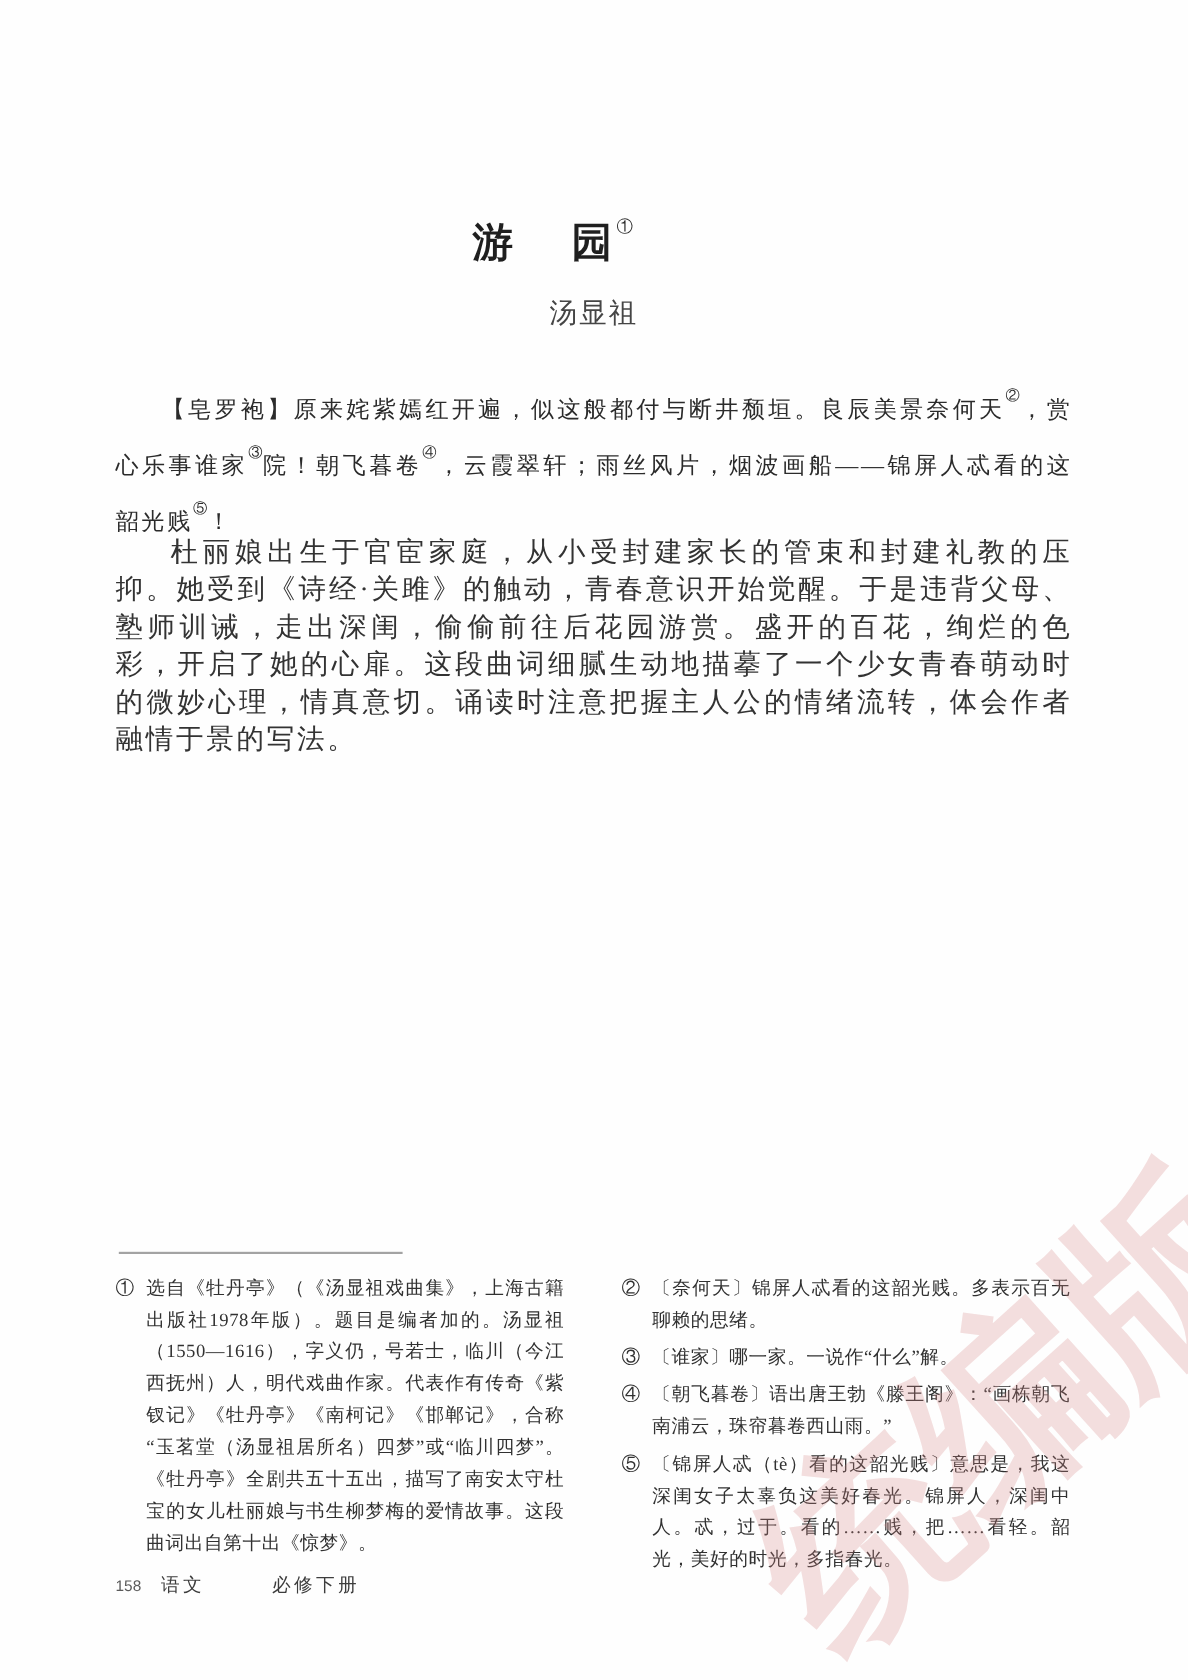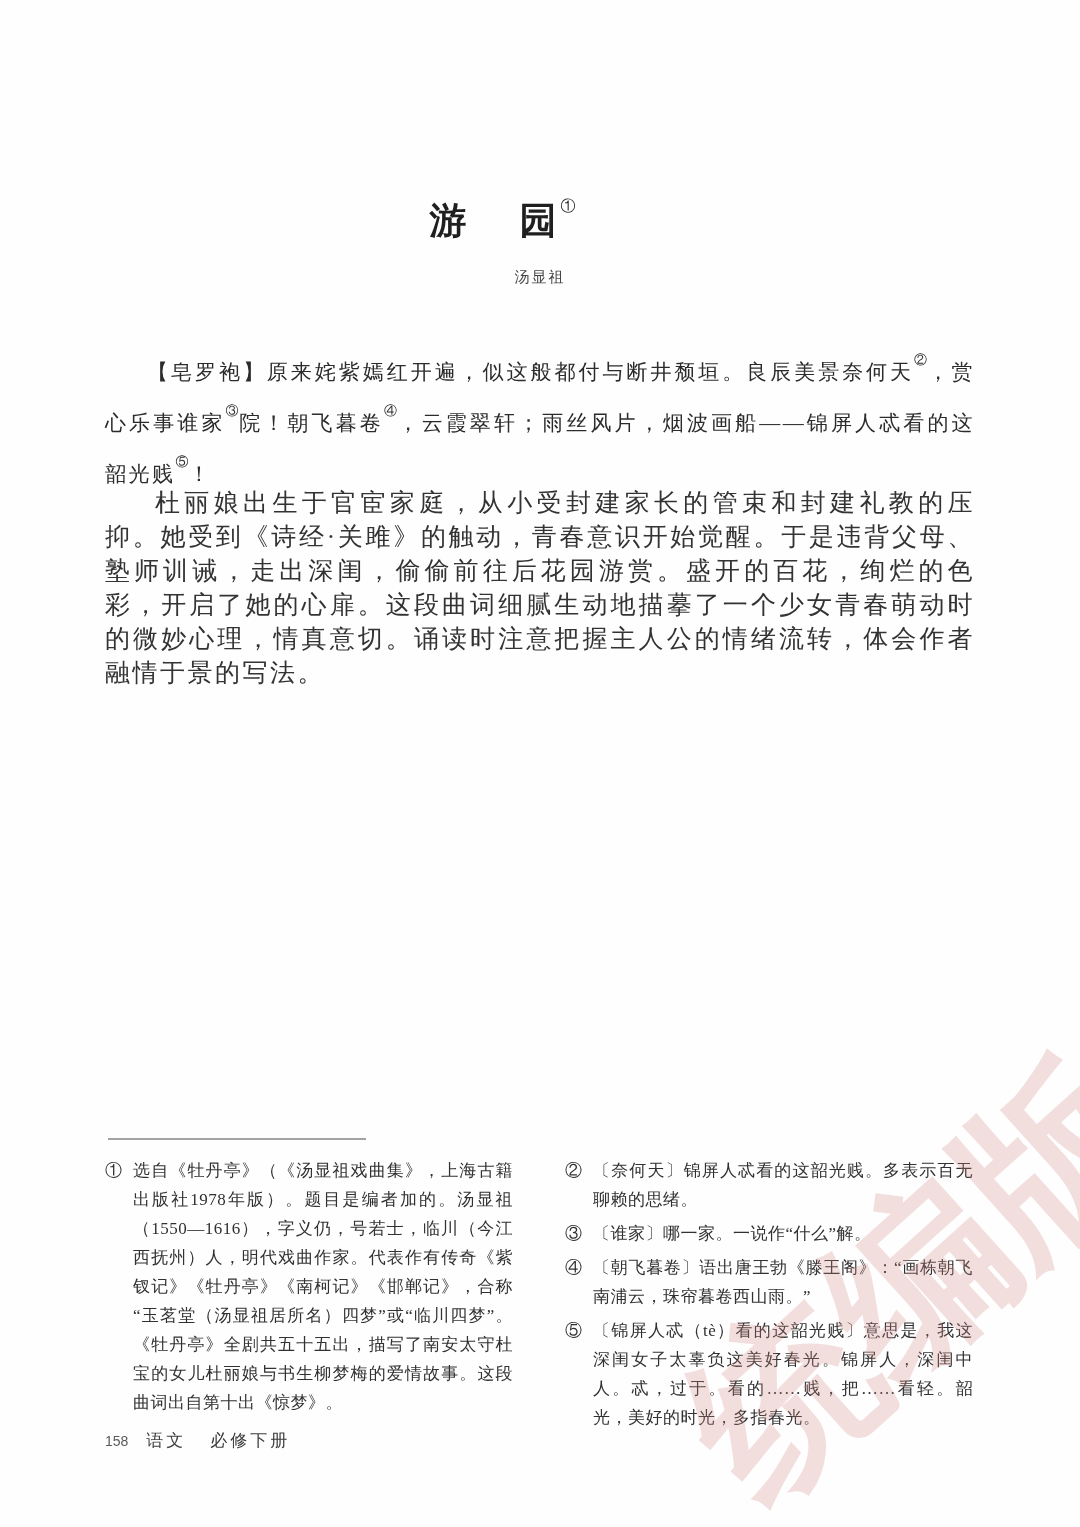--- a/index.html
+++ b/index.html
@@ -20,21 +20,21 @@
   .title {
     font-size:37px; font-weight:bold; letter-spacing:8px; color:#1f1f1f;
   }
   .title-note {
     font-size:15px; font-weight:normal; letter-spacing:0;
     position:relative; top:-16px; left:-4px; color:#2e2e2e;
   }
 
   .author {
     position:absolute; top:268px; left:0; width:1080px;
-    text-align:center; font-size:15px; letter-spacing:2px; color:#454545;
+    text-align:center; font-size:25px; letter-spacing:2px; color:#454545;
   }
 
   
   .excerpt {
     position:absolute; top:344px; left:105px; width:870px;
     font-size:21px; line-height:45px; letter-spacing:2.5px;
     text-align:justify; text-indent:2em; margin:0; color:#2b2b2b;
   }
   .sup-note {
     font-size:13px; letter-spacing:0; position:relative; top:-7px;
@@ -67,21 +67,21 @@
   
   .page-footer {
     position:absolute; top:1429px; left:105px;
     display:flex; align-items:baseline; color:#3d3d3d; font-size:17px;
   }
   .page-num {
     font-family:"Liberation Sans","DejaVu Sans",sans-serif;
     font-size:14px; color:#5a5a5a; margin-right:18px;
   }
   .footer-subject { letter-spacing:3px; margin-right:24px; }
-  .footer-volume  { letter-spacing:3px; }
+  .footer-volume  { letter-spacing:3px;margin-left:37px; }
 
   
   .watermark {
     position:absolute; left:610px; top:1025px; width:620px; height:510px;
     display:flex; align-items:center; justify-content:center;
     transform:rotate(-42deg);
     font-size:180px; font-weight:bold; white-space:nowrap;
     color:rgba(213,133,133,0.26);
     pointer-events:none; user-select:none;
   }

